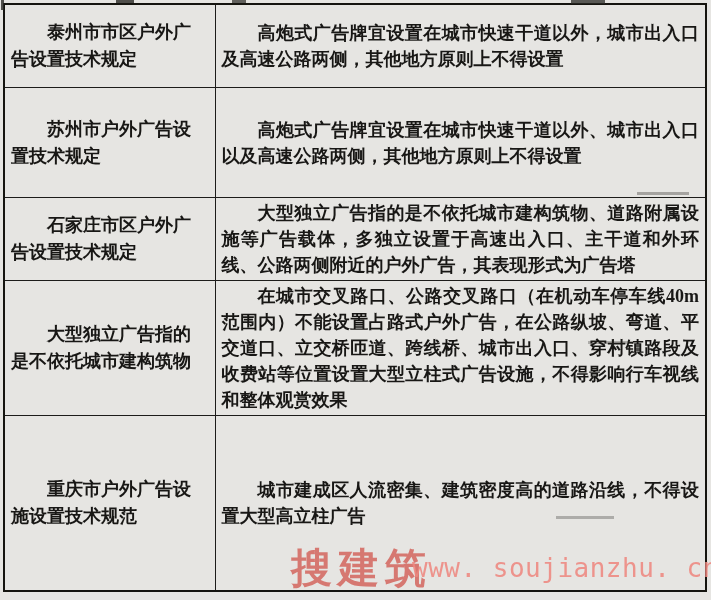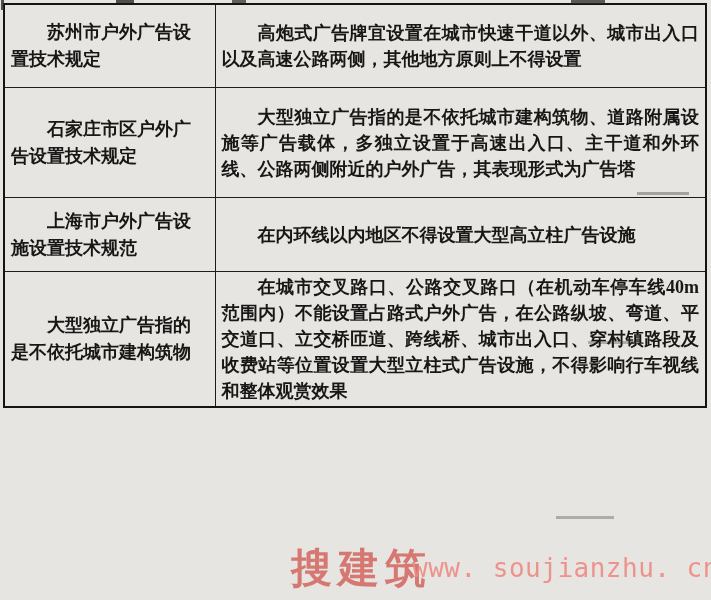--- a/index.html
+++ b/index.html
@@ -101,34 +101,38 @@
 
 <div class="page">
 
   <table class="reg-table">
     <colgroup>
       <col class="col-name">
       <col class="col-desc">
     </colgroup>
     <tbody id="rows">
         <tr>
+          <td class="cell-name">泰州市市区户外广告设置技术规定</td>
+          <td class="cell-desc">高炮式广告牌宜设置在城市快速干道以外，城市出入口及高速公路两侧，其他地方原则上不得设置</td>
+        </tr>
+        <tr>
           <td class="cell-name">苏州市户外广告设置技术规定</td>
           <td class="cell-desc">高炮式广告牌宜设置在城市快速干道以外、城市出入口以及高速公路两侧，其他地方原则上不得设置</td>
         </tr>
         <tr>
           <td class="cell-name">石家庄市区户外广告设置技术规定</td>
           <td class="cell-desc">大型独立广告指的是不依托城市建构筑物、道路附属设施等广告载体，多独立设置于高速出入口、主干道和外环线、公路两侧附近的户外广告，其表现形式为广告塔</td>
         </tr>
         <tr>
-          <td class="cell-name">上海市户外广告设施设置技术规范</td>
-          <td class="cell-desc">在内环线以内地区不得设置大型高立柱广告设施</td>
+          <td class="cell-name">大型独立广告指的是不依托城市建构筑物</td>
+          <td class="cell-desc">在城市交叉路口、公路交叉路口（在机动车停车线40m范围内）不能设置占路式户外广告，在公路纵坡、弯道、平交道口、立交桥匝道、跨线桥、城市出入口、穿村镇路段及收费站等位置设置大型立柱式广告设施，不得影响行车视线和整体观赏效果</td>
         </tr>
         <tr>
-          <td class="cell-name">大型独立广告指的是不依托城市建构筑物</td>
-          <td class="cell-desc">在城市交叉路口、公路交叉路口（在机动车停车线40m范围内）不能设置占路式户外广告，在公路纵坡、弯道、平交道口、立交桥匝道、跨线桥、城市出入口、穿村镇路段及收费站等位置设置大型立柱式广告设施，不得影响行车视线和整体观赏效果</td>
+          <td class="cell-name">重庆市户外广告设施设置技术规范</td>
+          <td class="cell-desc">城市建成区人流密集、建筑密度高的道路沿线，不得设置大型高立柱广告</td>
         </tr>
       </tbody>
   </table>
 
   <div class="watermark">
     <span class="wm-brand">搜建筑</span>
     <span class="wm-url">www. soujianzhu. cn</span>
   </div>
 
   <div class="artifact a1"></div>

